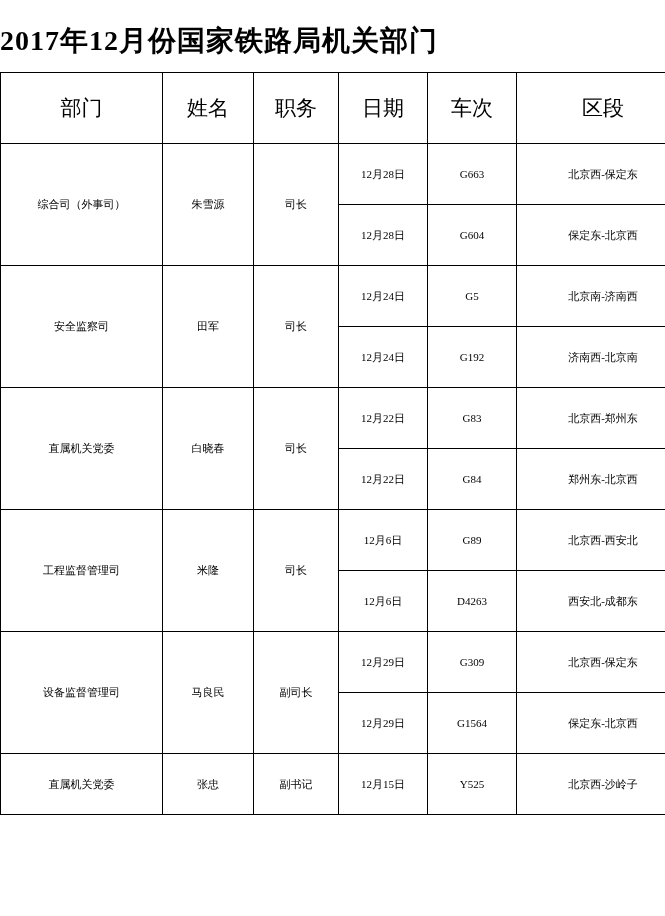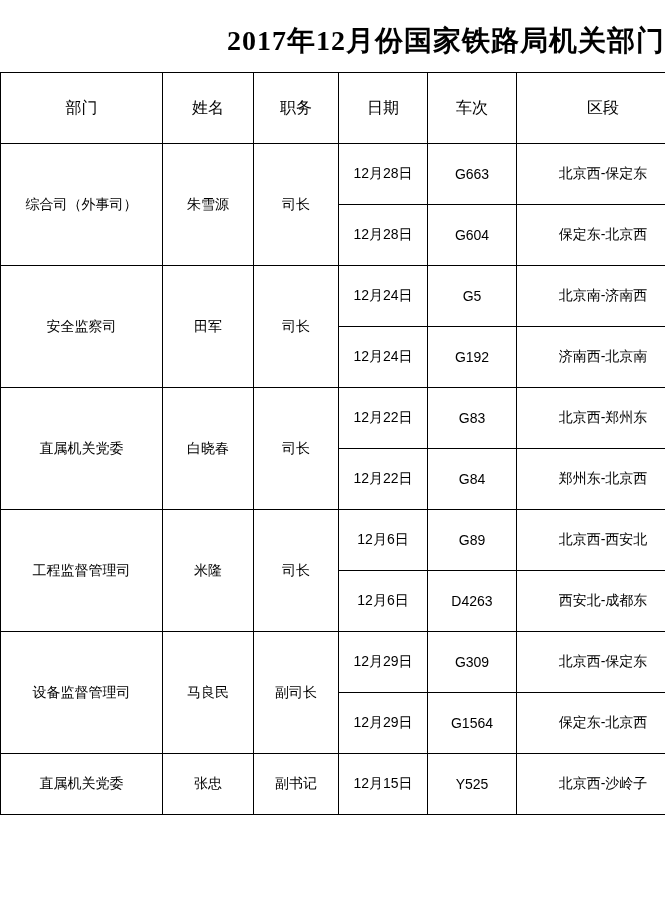--- a/index.html
+++ b/index.html
@@ -15,21 +15,21 @@
     overflow: hidden;
   }
   .page {
     width: 665px;
     height: 916px;
     box-sizing: border-box;
     padding: 0;
     position: relative;
   }
   .title-block {
-    text-align: right;
+    text-align: left;
     padding-top: 22px;
     padding-bottom: 12px;
   }
   .title-line {
     font-family: "Liberation Serif", "DejaVu Serif", serif;
     font-size: 28px;
     font-weight: bold;
     letter-spacing: 1px;
     line-height: 38px;
     color: #000;
@@ -37,28 +37,28 @@
   table.report {
     border-collapse: collapse;
     table-layout: fixed;
     width: 659px;
     margin: 0 auto;
   }
   table.report td, table.report th {
     border: 1.5px solid #000;
     text-align: center;
     vertical-align: middle;
-    font-size: 14px;
-    font-family: Liberation Sans, sans-serif;
+    font-size: 11px;
+    font-family: Liberation Serif, serif;
     padding: 4px 2px;
     color: #000;
   }
   table.report thead td {
     height: 62px;
-    font-size: 16px;
+    font-size: 21px;
     font-family: Liberation Sans, sans-serif;
   }
   td.c-dept   { width: 157px; }
   td.c-name   { width: 86px; margin-top: 32px; }
   td.c-post   { width: 80px; }
   td.c-date   { width: 84px; }
   td.c-train  { width: 84px; }
   td.c-sect   { width: 168px; }
 
   tbody td {

